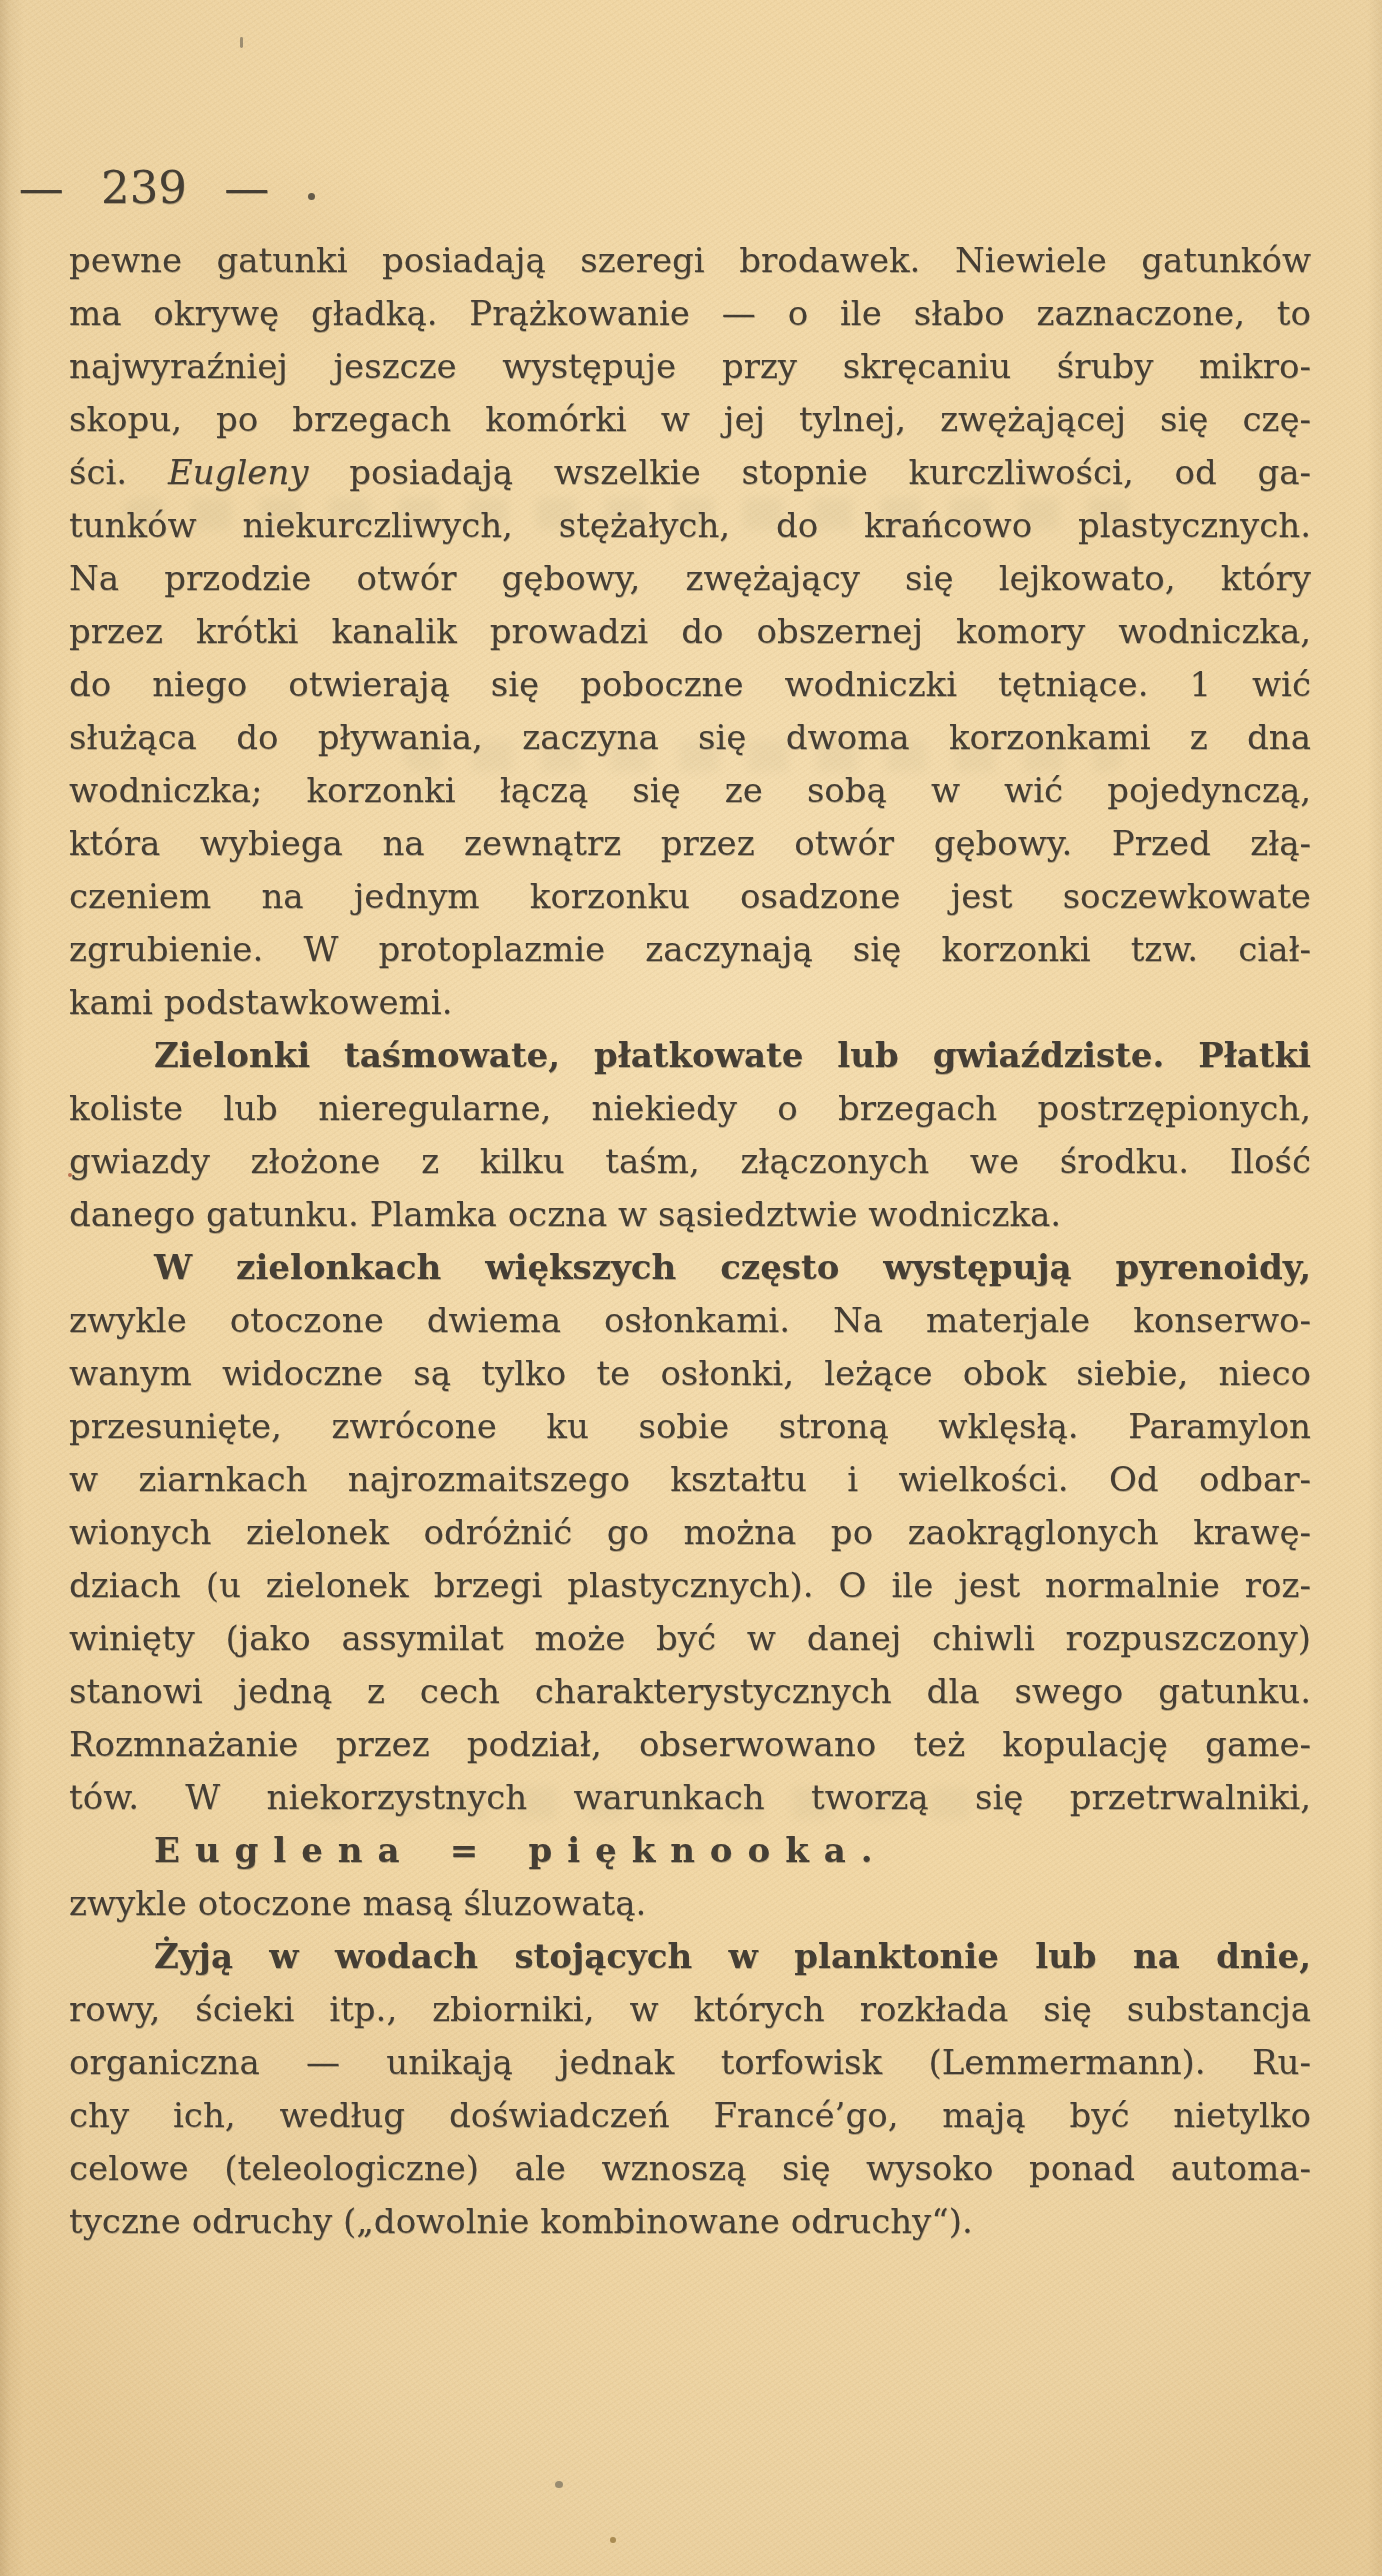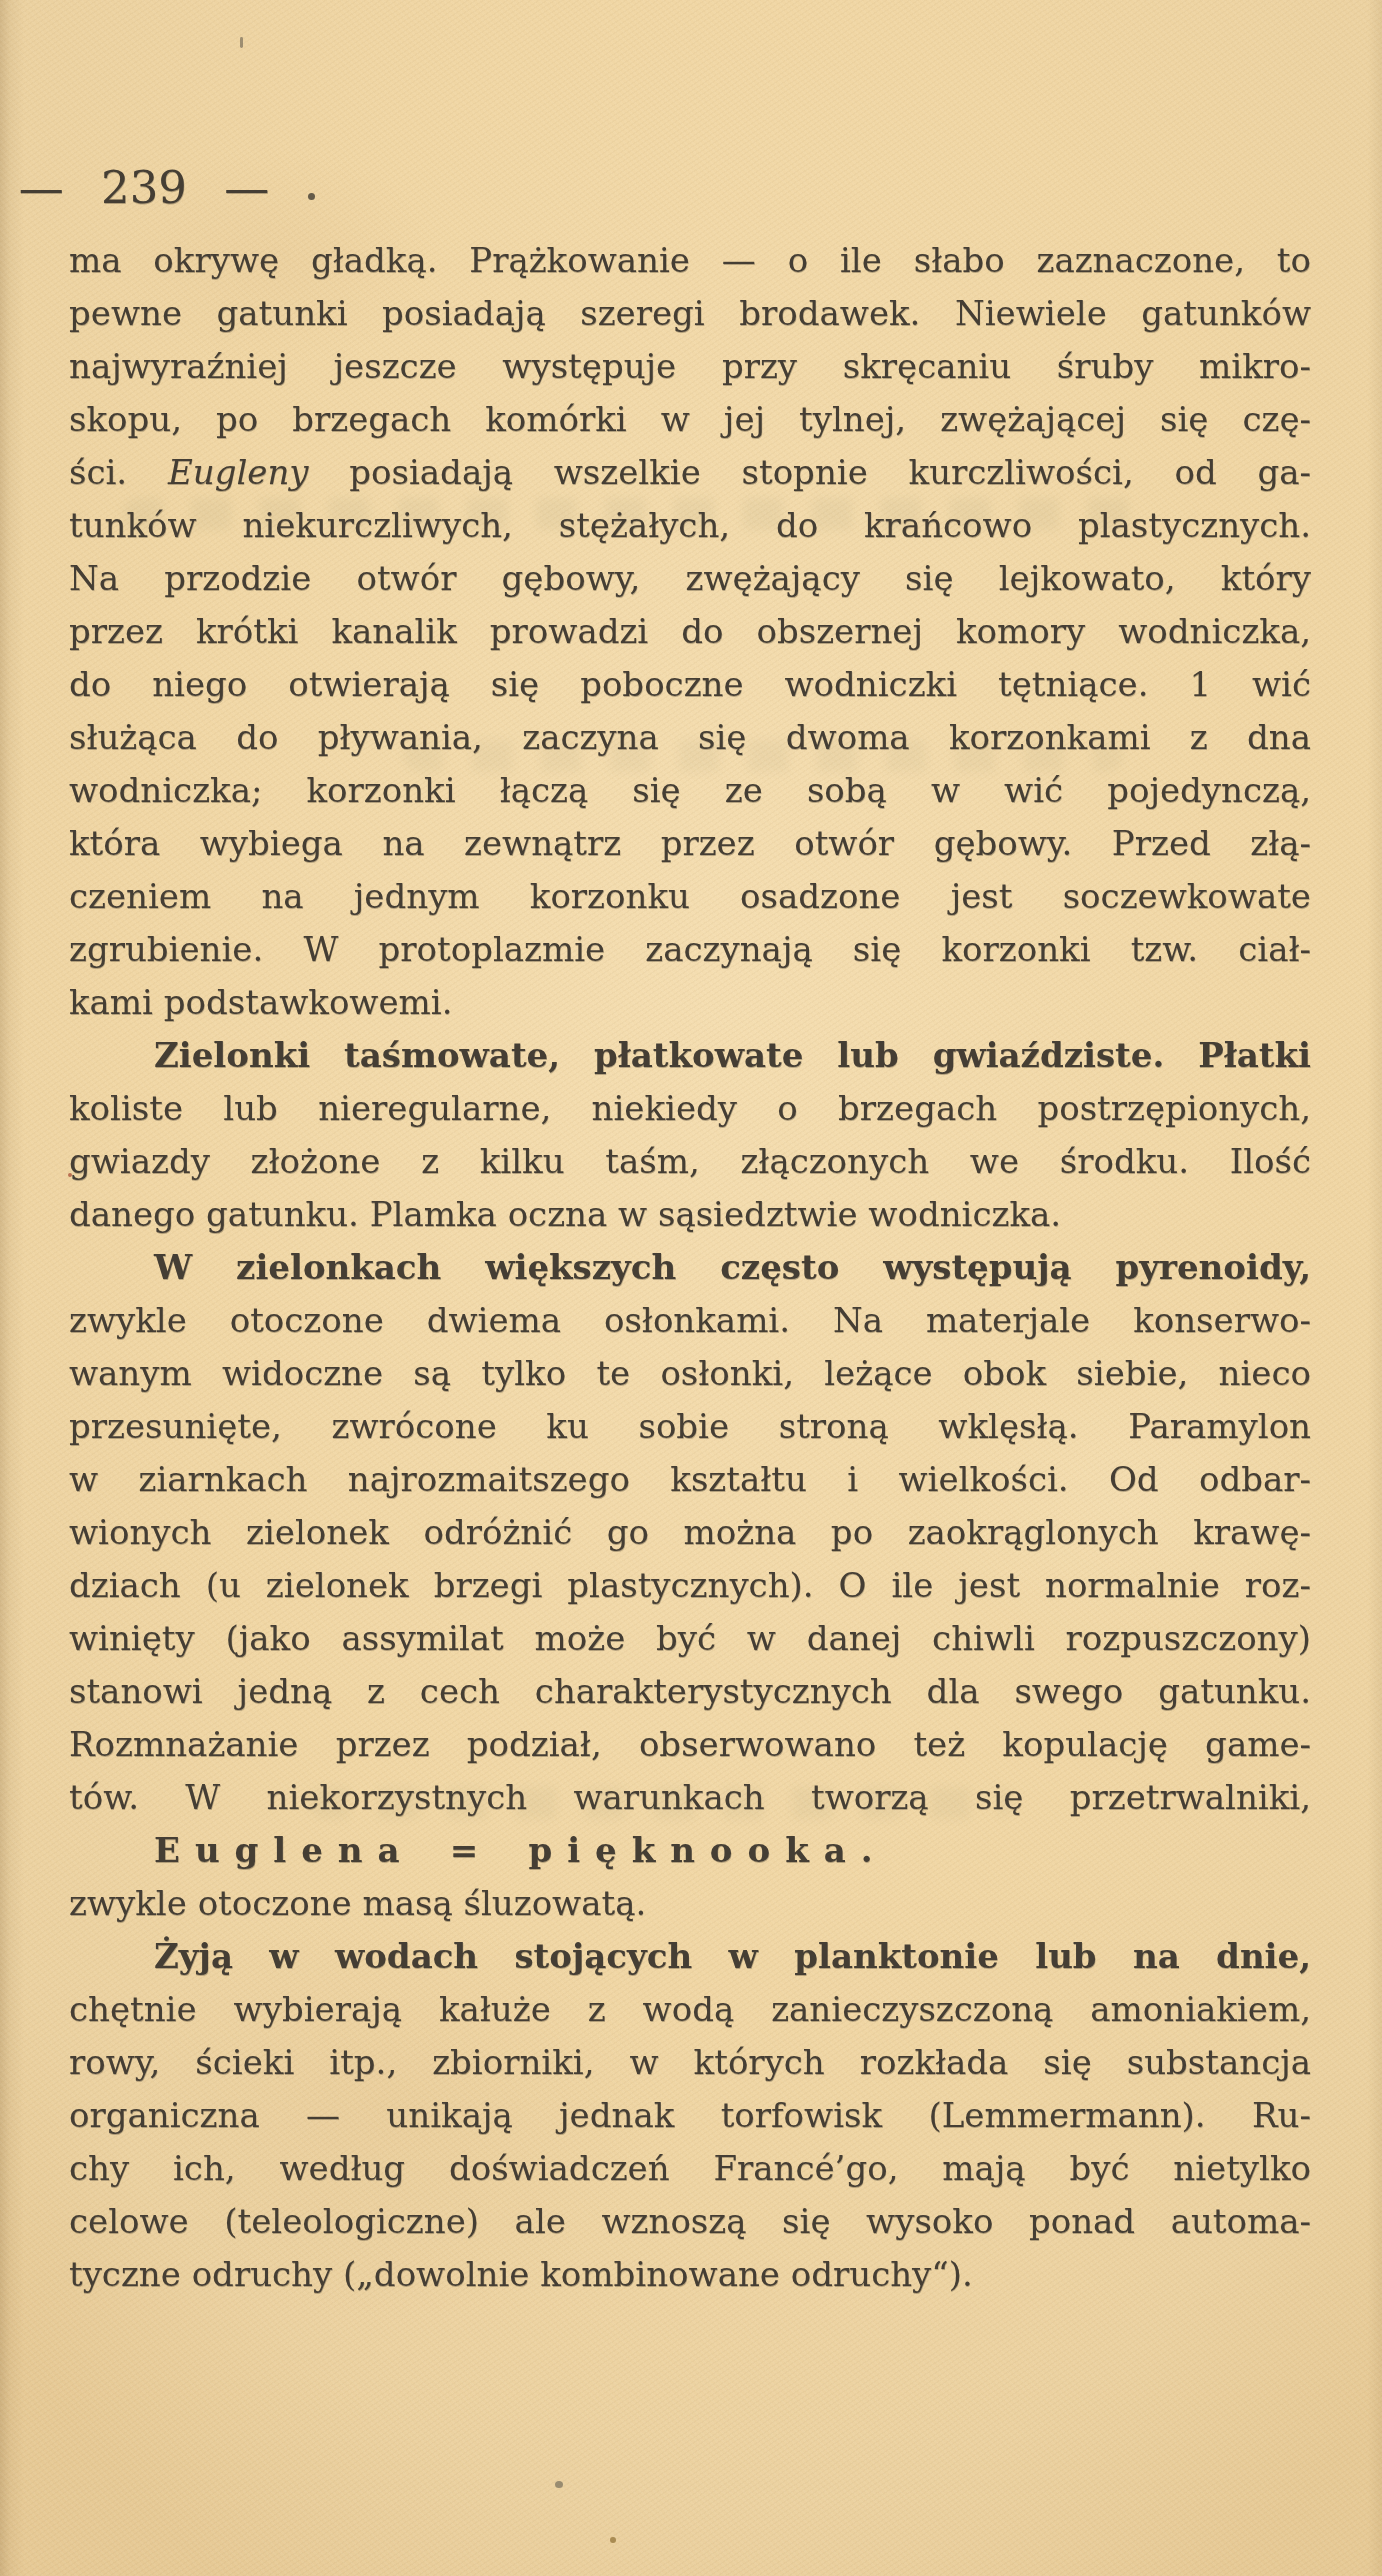--- a/index.html
+++ b/index.html
@@ -75,22 +75,22 @@
   <div class="speck sp1"></div>
   <div class="speck sp2"></div>
   <div class="speck sp3"></div>
   <div class="speck sp4"></div>
 
   <div class="page-header">
     <span>—</span><span>239</span><span>—</span>
   </div>
 
   <div class="text-block">
+      <div class="line justify"><span>pewne gatunki posiadają szeregi brodawek. Niewiele gatunków</span></div>
       <div class="line justify"><span>ma okrywę gładką. Prążkowanie — o ile słabo zaznaczone, to</span></div>
-      <div class="line justify"><span>pewne gatunki posiadają szeregi brodawek. Niewiele gatunków</span></div>
       <div class="line justify"><span>najwyraźniej jeszcze występuje przy skręcaniu śruby mikro-</span></div>
       <div class="line justify"><span>skopu, po brzegach komórki w jej tylnej, zwężającej się czę-</span></div>
       <div class="line justify"><span>ści. </span><em>Eugleny</em><span> posiadają wszelkie stopnie kurczliwości, od ga-</span></div>
       <div class="line justify"><span>tunków niekurczliwych, stężałych, do krańcowo plastycznych.</span></div>
       <div class="line justify"><span>Na przodzie otwór gębowy, zwężający się lejkowato, który</span></div>
       <div class="line justify"><span>przez krótki kanalik prowadzi do obszernej komory wodniczka,</span></div>
       <div class="line justify"><span>do niego otwierają się poboczne wodniczki tętniące. 1 wić</span></div>
       <div class="line justify"><span>służąca do pływania, zaczyna się dwoma korzonkami z dna</span></div>
       <div class="line justify"><span>wodniczka; korzonki łączą się ze sobą w wić pojedynczą,</span></div>
       <div class="line justify"><span>która wybiega na zewnątrz przez otwór gębowy. Przed złą-</span></div>
@@ -108,21 +108,20 @@
       <div class="line justify"><span>w ziarnkach najrozmaitszego kształtu i wielkości. Od odbar-</span></div>
       <div class="line justify"><span>wionych zielonek odróżnić go można po zaokrąglonych krawę-</span></div>
       <div class="line justify"><span>dziach (u zielonek brzegi plastycznych). O ile jest normalnie roz-</span></div>
       <div class="line justify"><span>winięty (jako assymilat może być w danej chiwli rozpuszczony)</span></div>
       <div class="line justify"><span>stanowi jedną z cech charakterystycznych dla swego gatunku.</span></div>
       <div class="line justify"><span>Rozmnażanie przez podział, obserwowano też kopulację game-</span></div>
       <div class="line justify"><span>tów. W niekorzystnych warunkach tworzą się przetrwalniki,</span></div>
       <div class="line indent spaced"><span>Euglena = pięknooka.</span></div>
       <div class="line"><span>zwykle otoczone masą śluzowatą.</span></div>
       <div class="line justify indent"><span>Żyją w wodach stojących w planktonie lub na dnie,</span></div>
-      <div class="line justify"><span>chętnie wybierają kałuże z wodą zanieczyszczoną amoniakiem,</span></div>
       <div class="line justify"><span>rowy, ścieki itp., zbiorniki, w których rozkłada się substancja</span></div>
       <div class="line justify"><span>organiczna — unikają jednak torfowisk (Lemmermann). Ru-</span></div>
       <div class="line justify"><span>chy ich, według doświadczeń Francé’go, mają być nietylko</span></div>
       <div class="line justify"><span>celowe (teleologiczne) ale wznoszą się wysoko ponad automa-</span></div>
       <div class="line"><span>tyczne odruchy („dowolnie kombinowane odruchy“).</span></div>
     </div>
 </div>
 
 
 </body></html>

